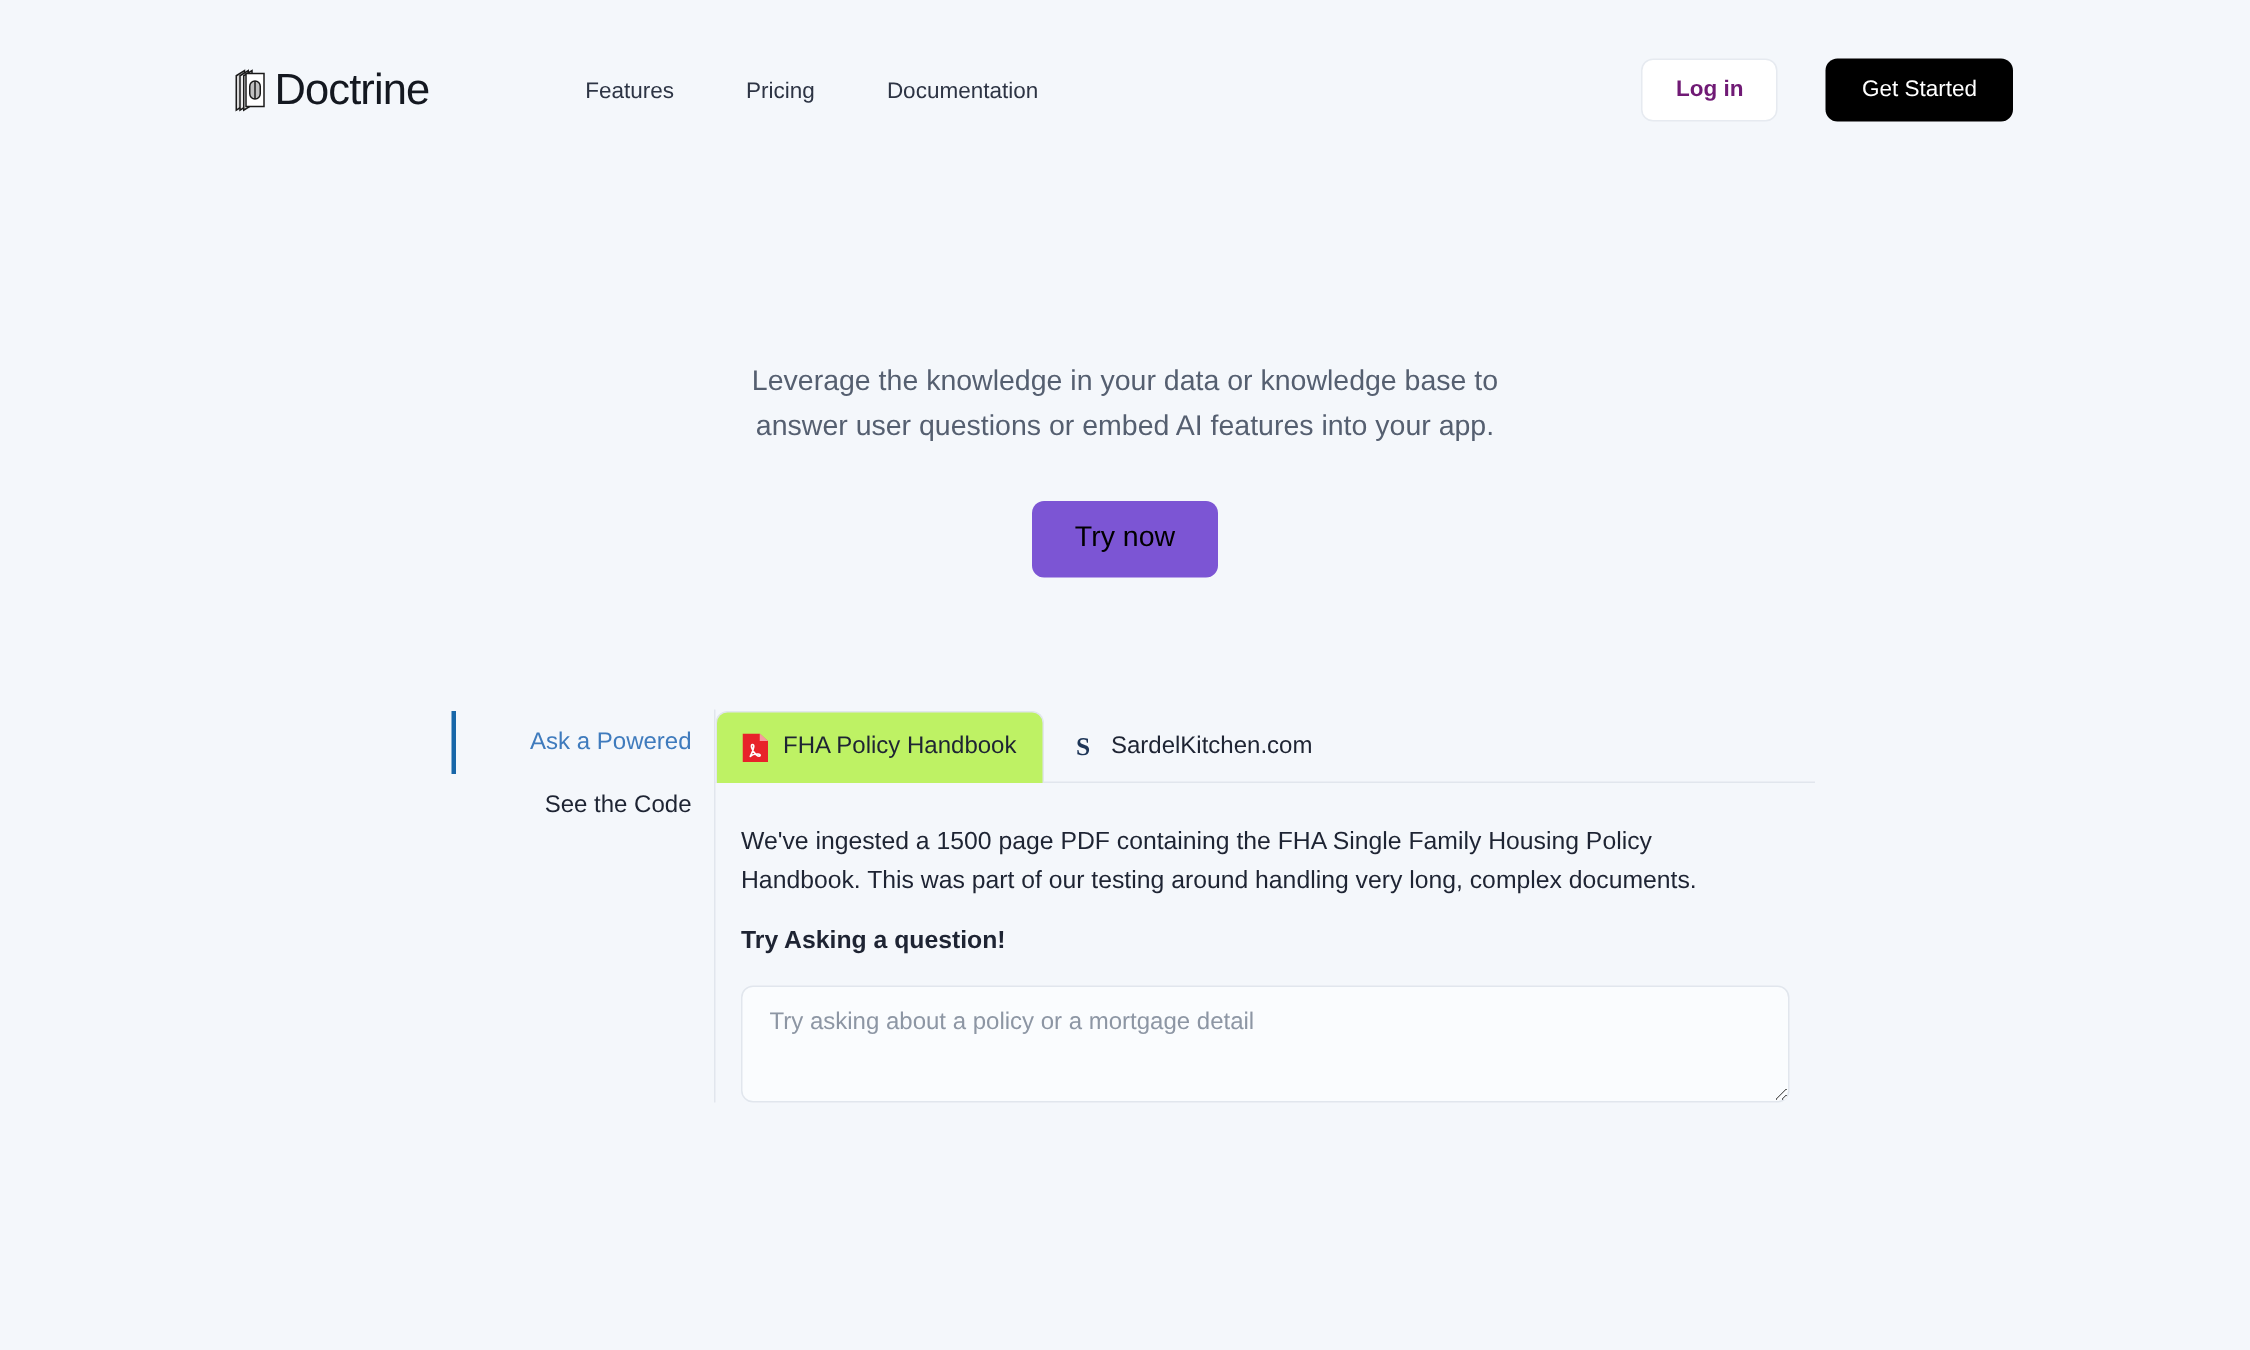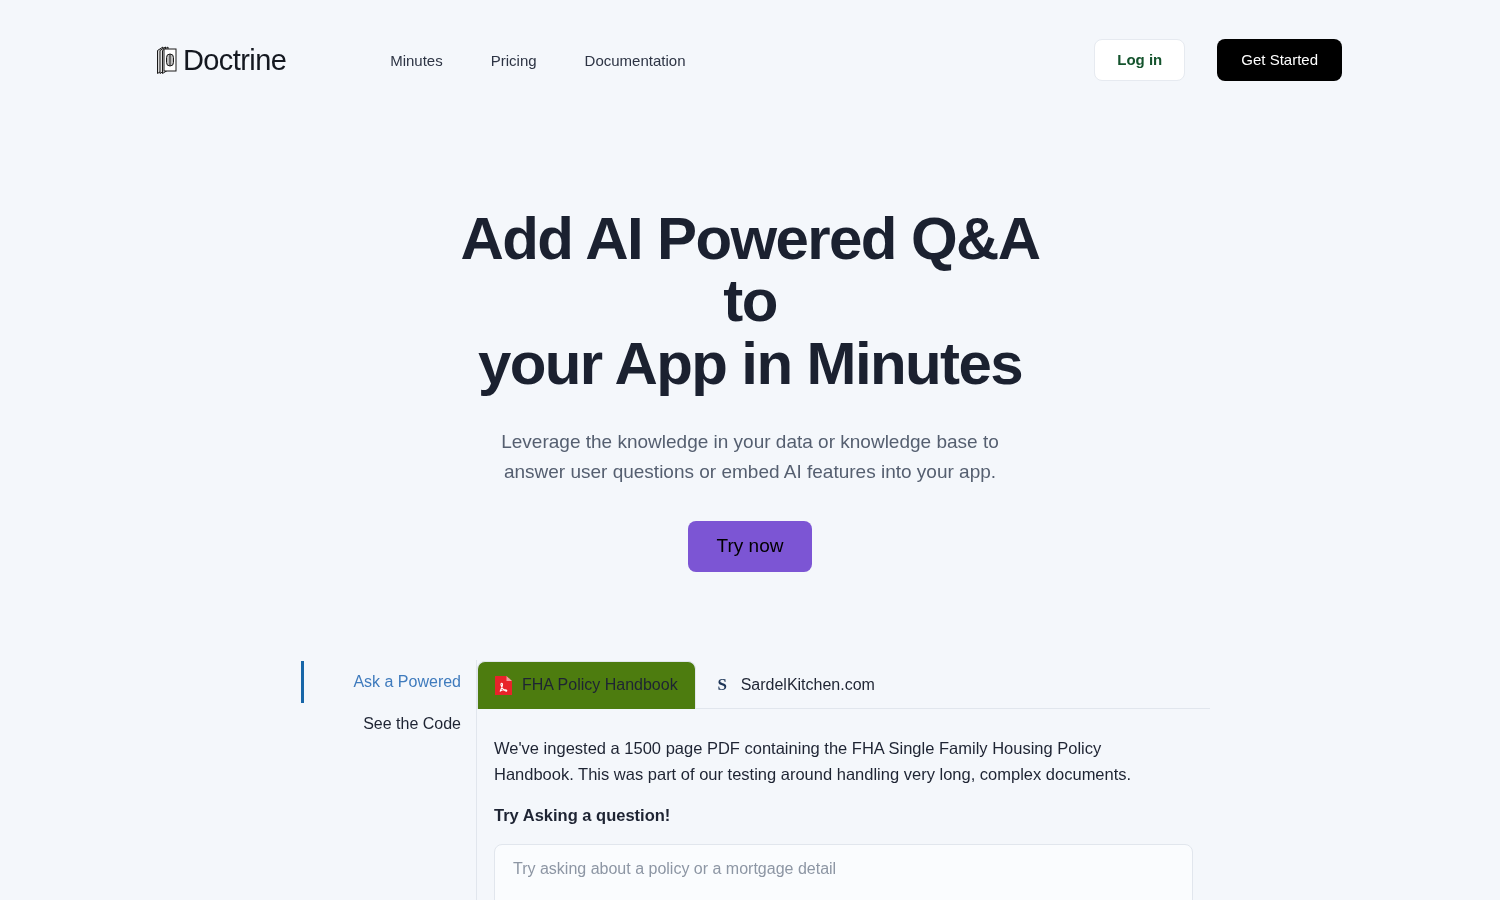--- a/index.html
+++ b/index.html
@@ -69,21 +69,21 @@
     align-items: center;
     gap: 32px;
   }
 
   .btn-login {
     background: #ffffff;
     border: 1px solid #e6eaf0;
     border-radius: 8px;
     font-size: 15px;
     font-weight: 700;
-    color: #14532d;
+    color: #701a75;
     padding: 11px 22px;
     cursor: pointer;
     font-family: inherit;
     line-height: 1.2;
   }
 
   .btn-getstarted {
     background: #000000;
     border: none;
     border-radius: 8px;
@@ -200,21 +200,21 @@
     cursor: pointer;
     border: 1px solid transparent;
     border-bottom: none;
     border-radius: 8px 8px 0 0;
     margin-bottom: -1px;
     line-height: 1.3;
     white-space: nowrap;
   }
 
   .tab.active {
-    background: #4d7c0f;
+    background: #bef264;
     border-color: #e1e6ed;
   }
 
   .pdf-icon {
     width: 17px;
     height: 19px;
     display: block;
     flex: 0 0 17px;
   }
 
@@ -280,38 +280,34 @@
         <path d="M7.5 5.5 L13 2 L13 25 L7.5 28.5 Z" fill="#f2f2f2"></path>
         <rect x="9" y="4" width="12" height="22" fill="#ffffff"></rect>
         <rect x="11.5" y="9" width="7" height="12" rx="3.5" fill="#bfbfbf"></rect>
         <path d="M15 9 L15 21" stroke="#1a1a1a"></path>
       </g>
     </svg>
     <span class="brand-name">Doctrine</span>
   </div>
 
   <nav class="nav-links">
-    <a class="nav-link">Minutes</a>
+    <a class="nav-link">Features</a>
     <a class="nav-link">Pricing</a>
     <a class="nav-link">Documentation</a>
   </nav>
 
   <div class="nav-spacer"></div>
 
   <div class="nav-actions">
     <button class="btn-login">Log in</button>
     <button class="btn-getstarted">Get Started</button>
   </div>
 </div>
 
 <section class="hero">
-  <h1 class="hero-title">
-    <span>Add AI Powered Q&amp;A to</span><br>
-    <span>your App in Minutes</span>
-  </h1>
 
   <p class="hero-sub">
     <span>Leverage the knowledge in your data or knowledge base to</span><br>
     <span>answer user questions or embed AI features into your app.</span>
   </p>
 
   <div class="hero-cta-wrap">
     <button class="btn-trynow">Try now</button>
   </div>
 </section>

